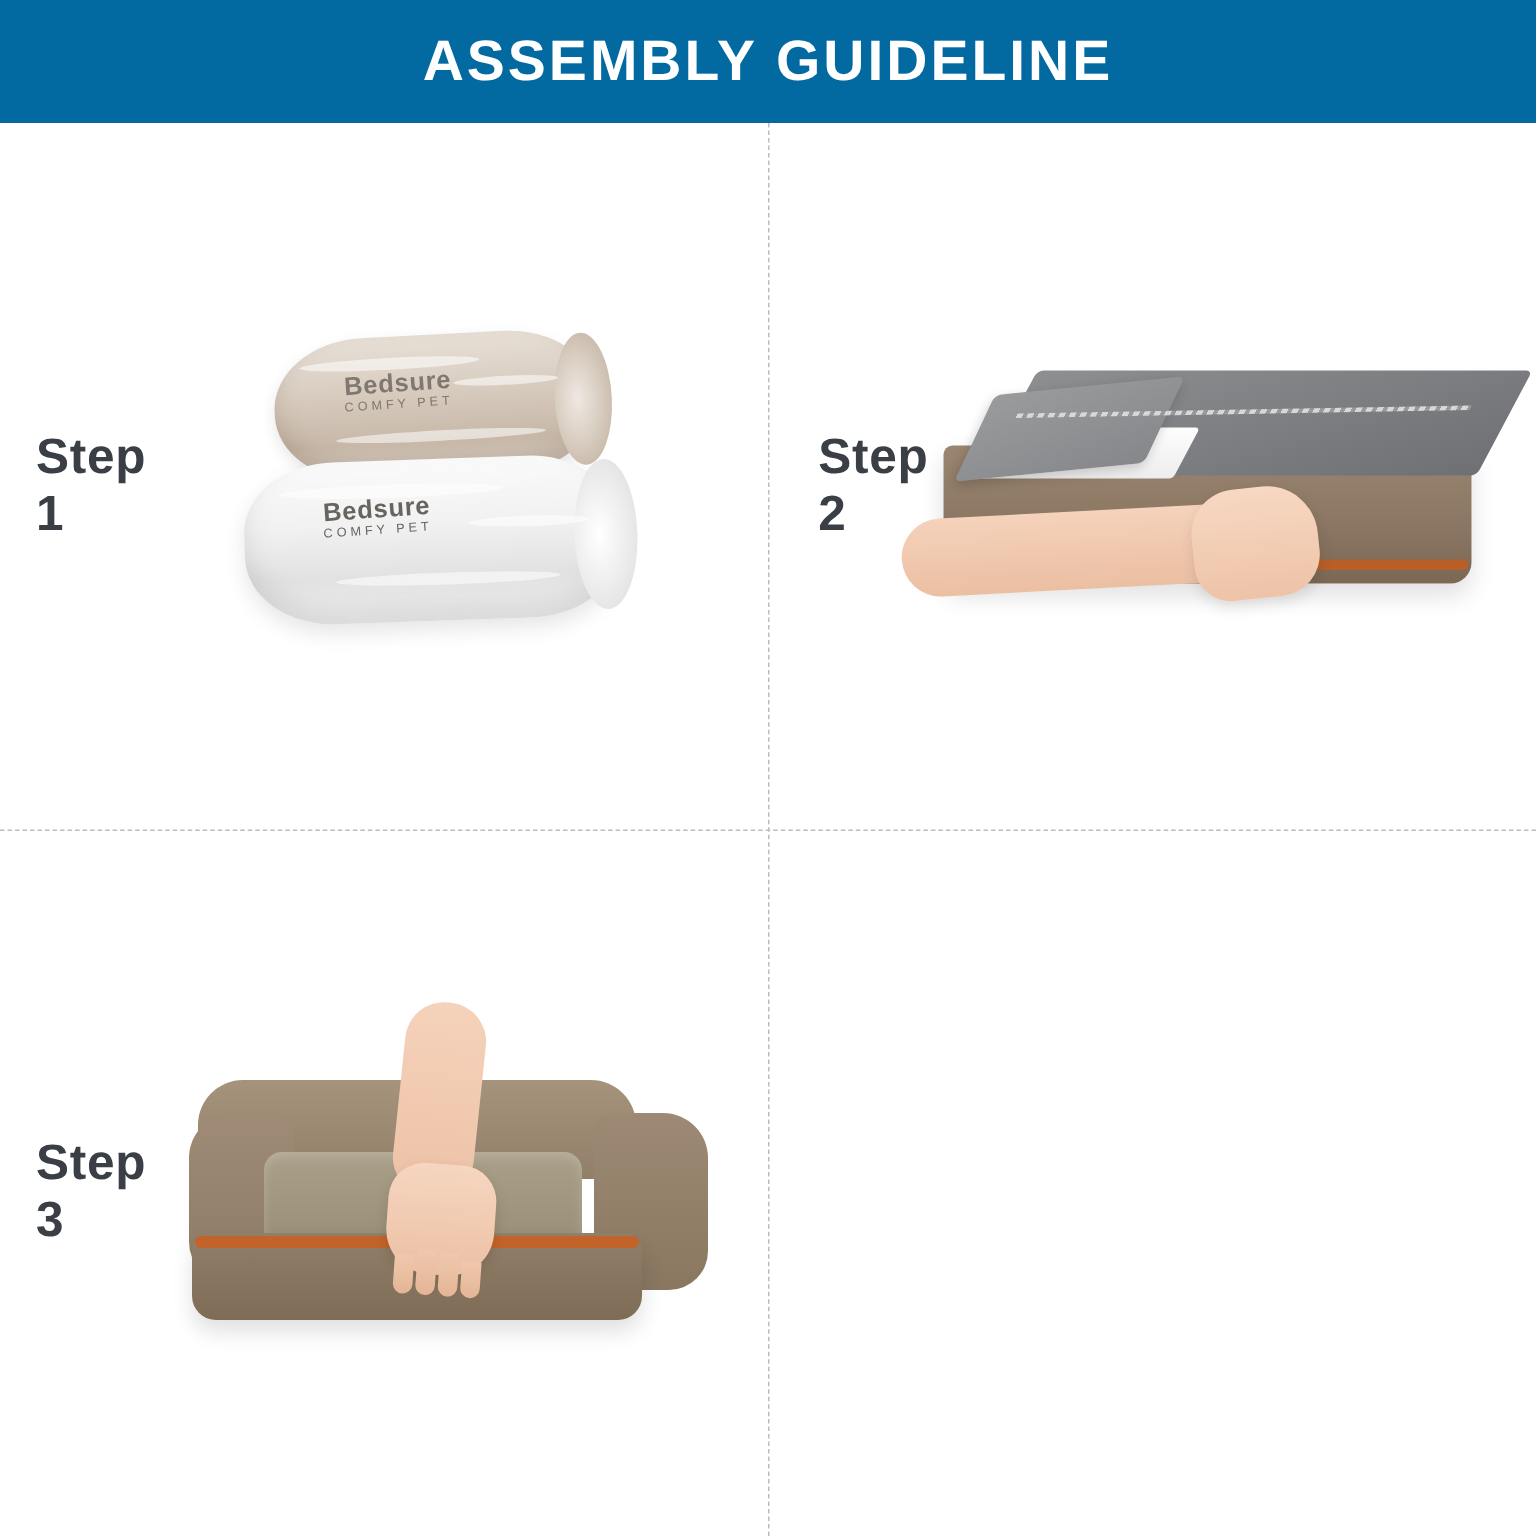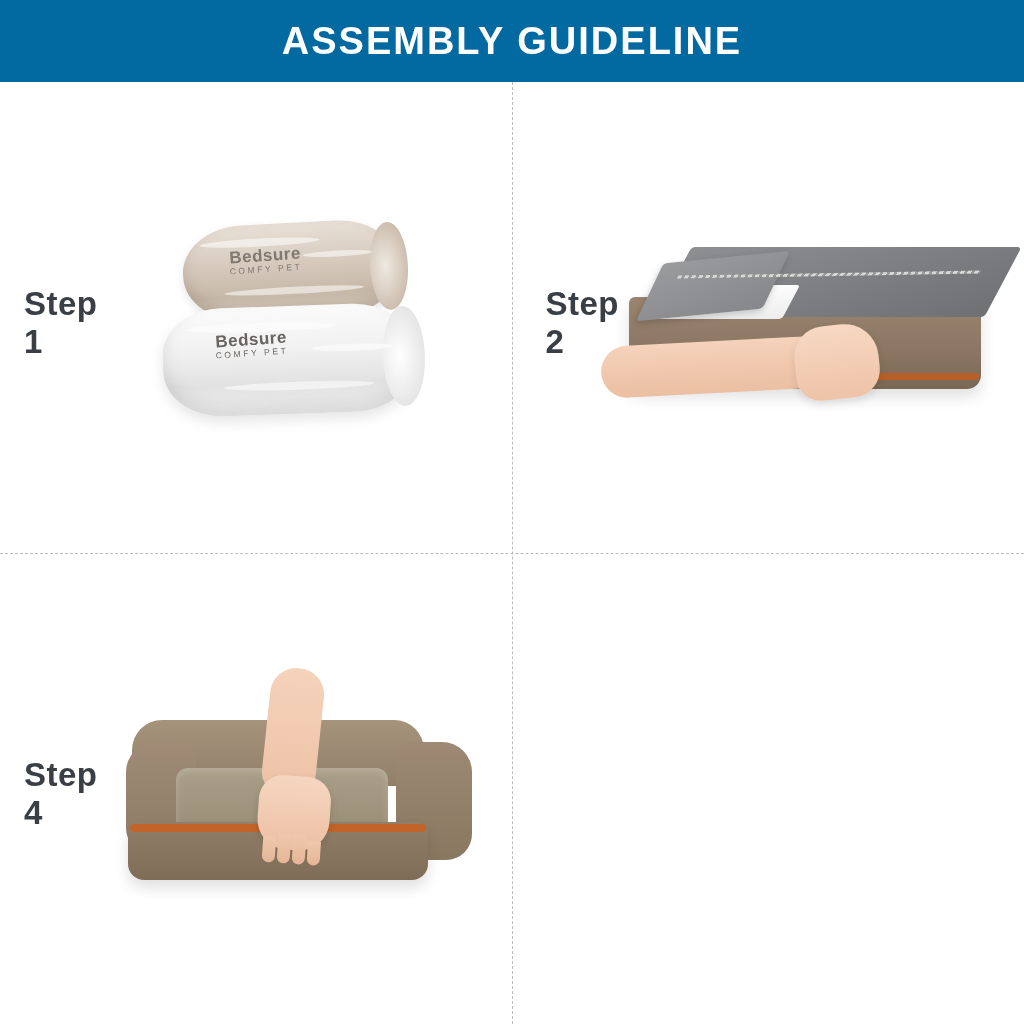--- a/index.html
+++ b/index.html
@@ -359,21 +359,21 @@
           <div class="foam3"></div>
           <div class="bed3-flap"></div>
           <div class="zipper"></div>
           <div class="arm3"></div>
           <div class="hand3"></div>
         </div>
       </div>
     </div>
 
     <div class="cell">
-      <div class="step-title">Step 4</div>
+      <div class="step-title">Step 3</div>
       <div class="art">
         <div class="s4-wrap">
           <div class="bed4-back"></div>
           <div class="bed4-armL"></div>
           <div class="bed4-armR"></div>
           <div class="bed4-cushion"></div>
           <div class="bed4-front"></div>
           <div class="bed4-trim"></div>
           <div class="arm4"></div>
           <div class="hand4">

